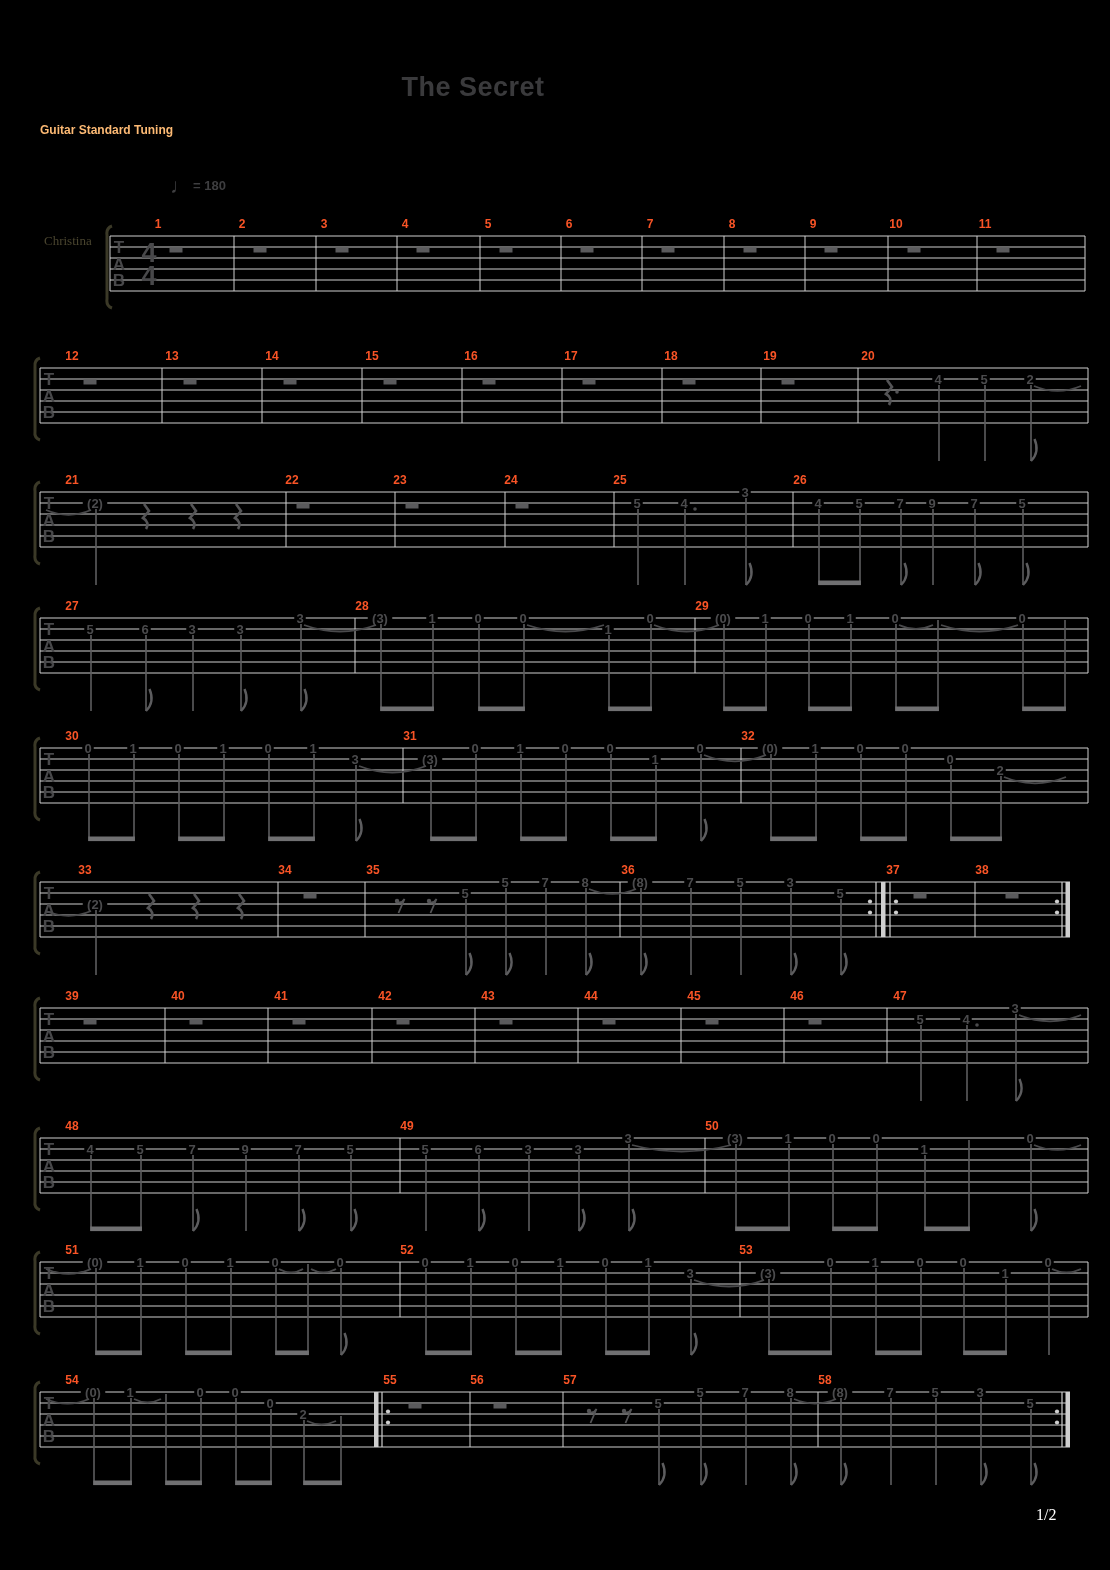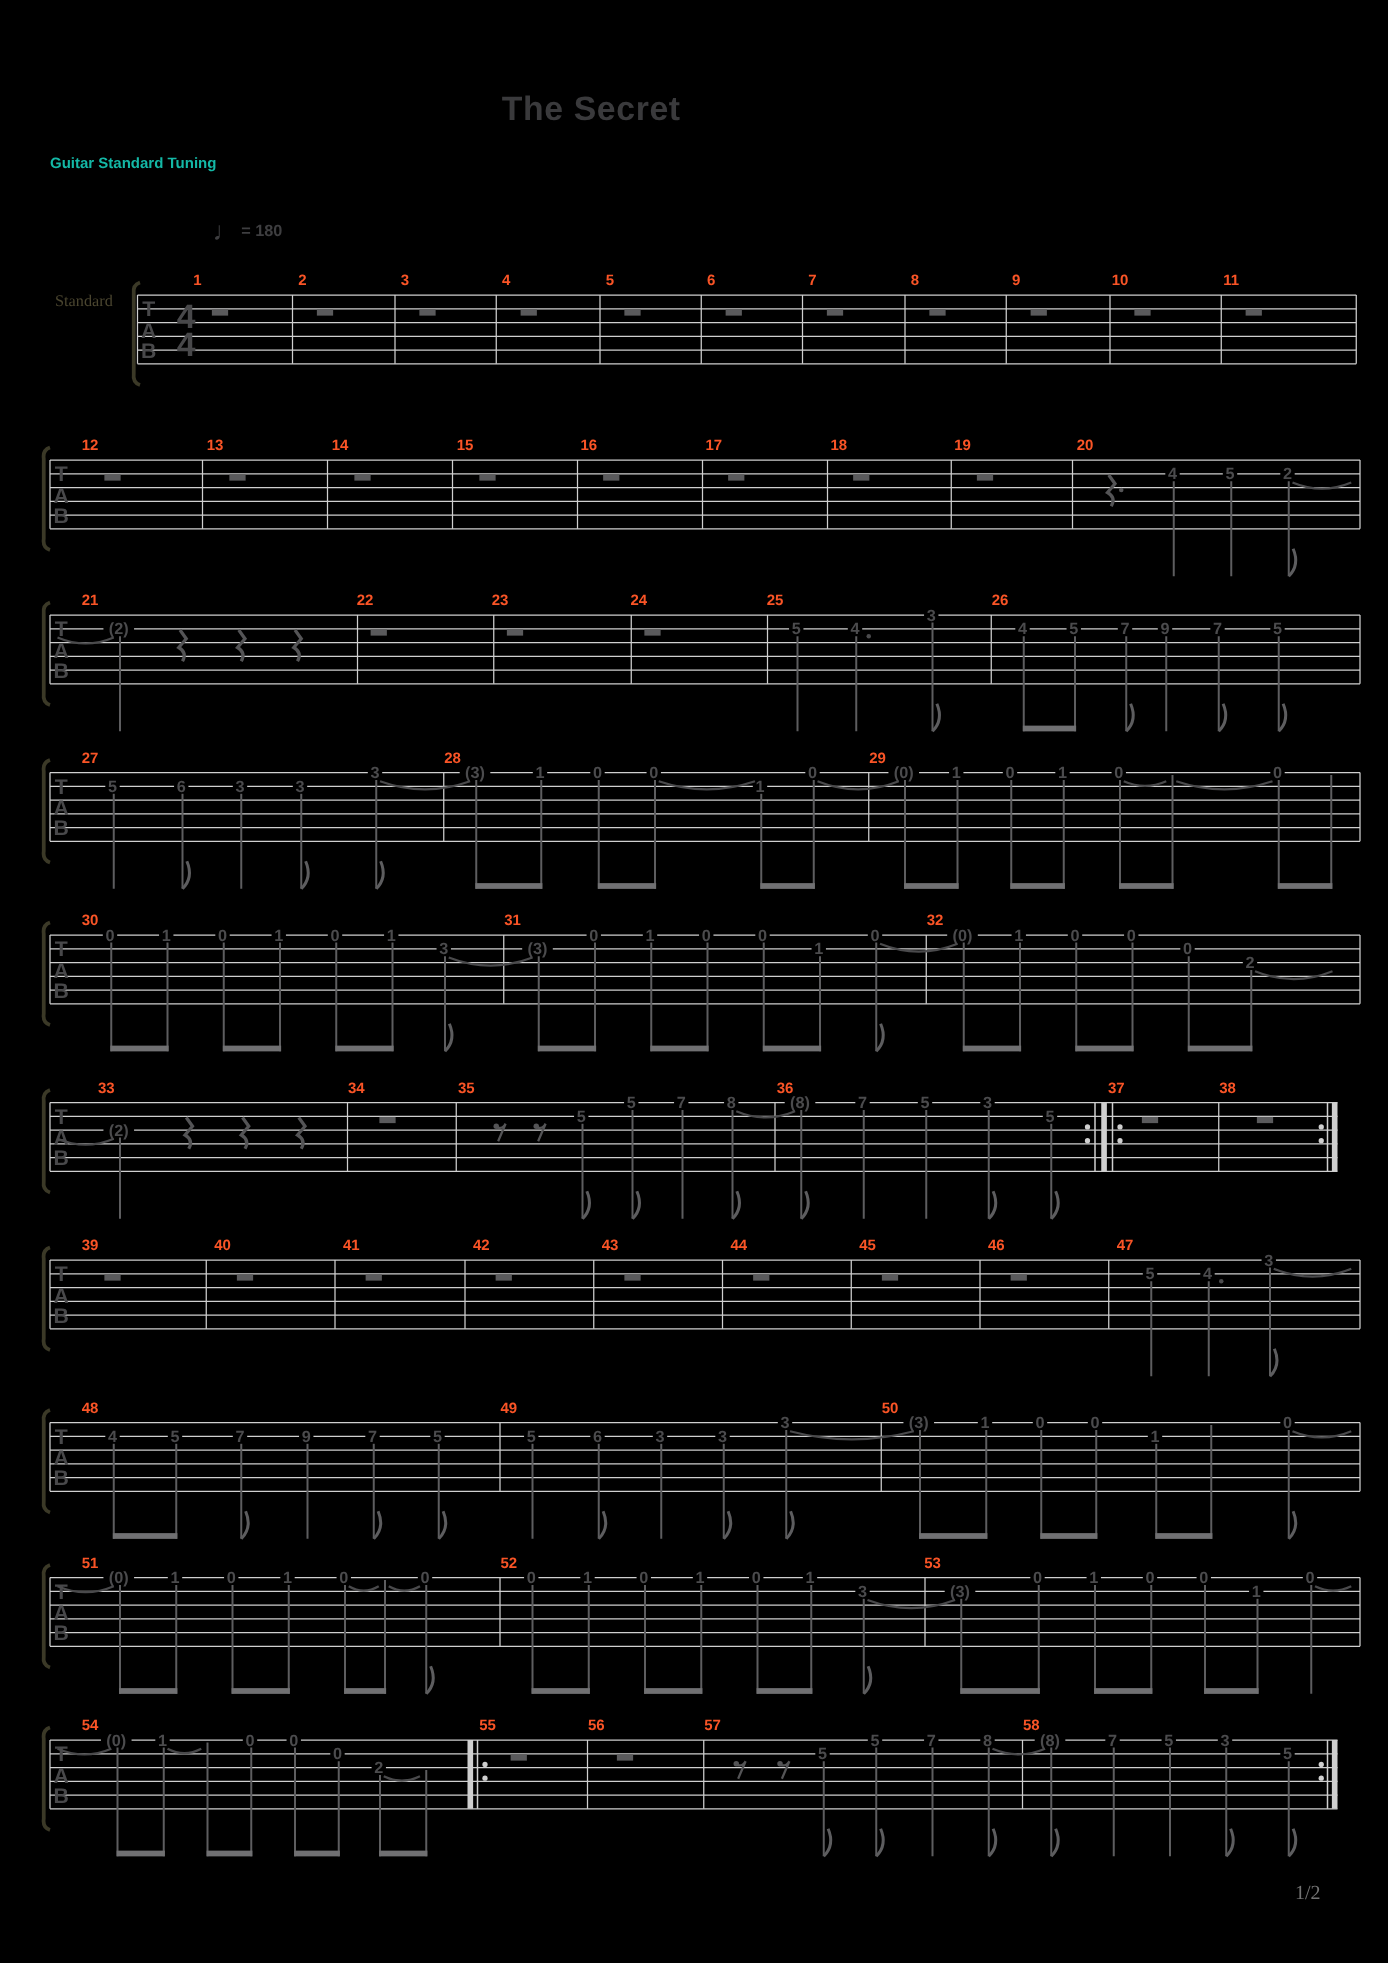--- a/index.html
+++ b/index.html
@@ -1,35 +1,35 @@
 <!DOCTYPE html>
 <html><head>
 <meta charset="utf-8">
 <style>
   html,body{margin:0;padding:0;}
   body{width:1110px;height:1570px;background:#000;position:relative;overflow:hidden;
        font-family:"Liberation Sans",sans-serif;}
   .page-title{position:absolute;top:72px;left:0;width:946px;text-align:center;
        font-size:27px;font-weight:bold;color:#3a3a3c;letter-spacing:.5px;}
-  .tuning-label{position:absolute;top:123px;left:40px;font-size:12px;font-weight:bold;color:#14b8a6;}
+  .tuning-label{position:absolute;top:123px;left:40px;font-size:12px;font-weight:bold;color:#fdba74;}
   .tempo{position:absolute;top:174px;left:170px;color:#3e3e40;font-weight:bold;font-size:13px;}
   .tempo .note-glyph{font-size:21px;vertical-align:-3px;margin-right:2px;}
   .track-label{position:absolute;top:233px;left:44px;font-family:"Liberation Serif",serif;
        font-size:13px;color:#4a452f;}
   .page-indicator{position:absolute;top:1506px;left:1036px;font-family:"Liberation Serif",serif;
-       font-size:16px;color:#737373;}
+       font-size:16px;color:#ffffff;}
   #score{position:absolute;top:0;left:0;}
 </style>
 </head>
 <body>
 
 <div class="page-title">The Secret</div>
 <div class="tuning-label">Guitar Standard Tuning</div>
 <div class="tempo"><span class="note-glyph">♩</span><span>= 180</span></div>
-<div class="track-label">Standard</div>
+<div class="track-label">Christina</div>
 <svg id="score" width="1110" height="1570">
     <g>
       <path d="M 112 226 Q 106 228 107 235 L 107 299 Q 106 306 112 308" stroke="#3b3927" stroke-width="3" fill="none"></path>
       <line x1="110" y1="236" x2="1085" y2="236" stroke="#cfcfcf" stroke-width="1"></line>
       <line x1="110" y1="247" x2="1085" y2="247" stroke="#cfcfcf" stroke-width="1"></line>
       <line x1="110" y1="258" x2="1085" y2="258" stroke="#cfcfcf" stroke-width="1"></line>
       <line x1="110" y1="269" x2="1085" y2="269" stroke="#cfcfcf" stroke-width="1"></line>
       <line x1="110" y1="280" x2="1085" y2="280" stroke="#cfcfcf" stroke-width="1"></line>
       <line x1="110" y1="291" x2="1085" y2="291" stroke="#cfcfcf" stroke-width="1"></line>
       <line x1="110" y1="236" x2="110" y2="291" stroke="#cfcfcf" stroke-width="1"></line>

